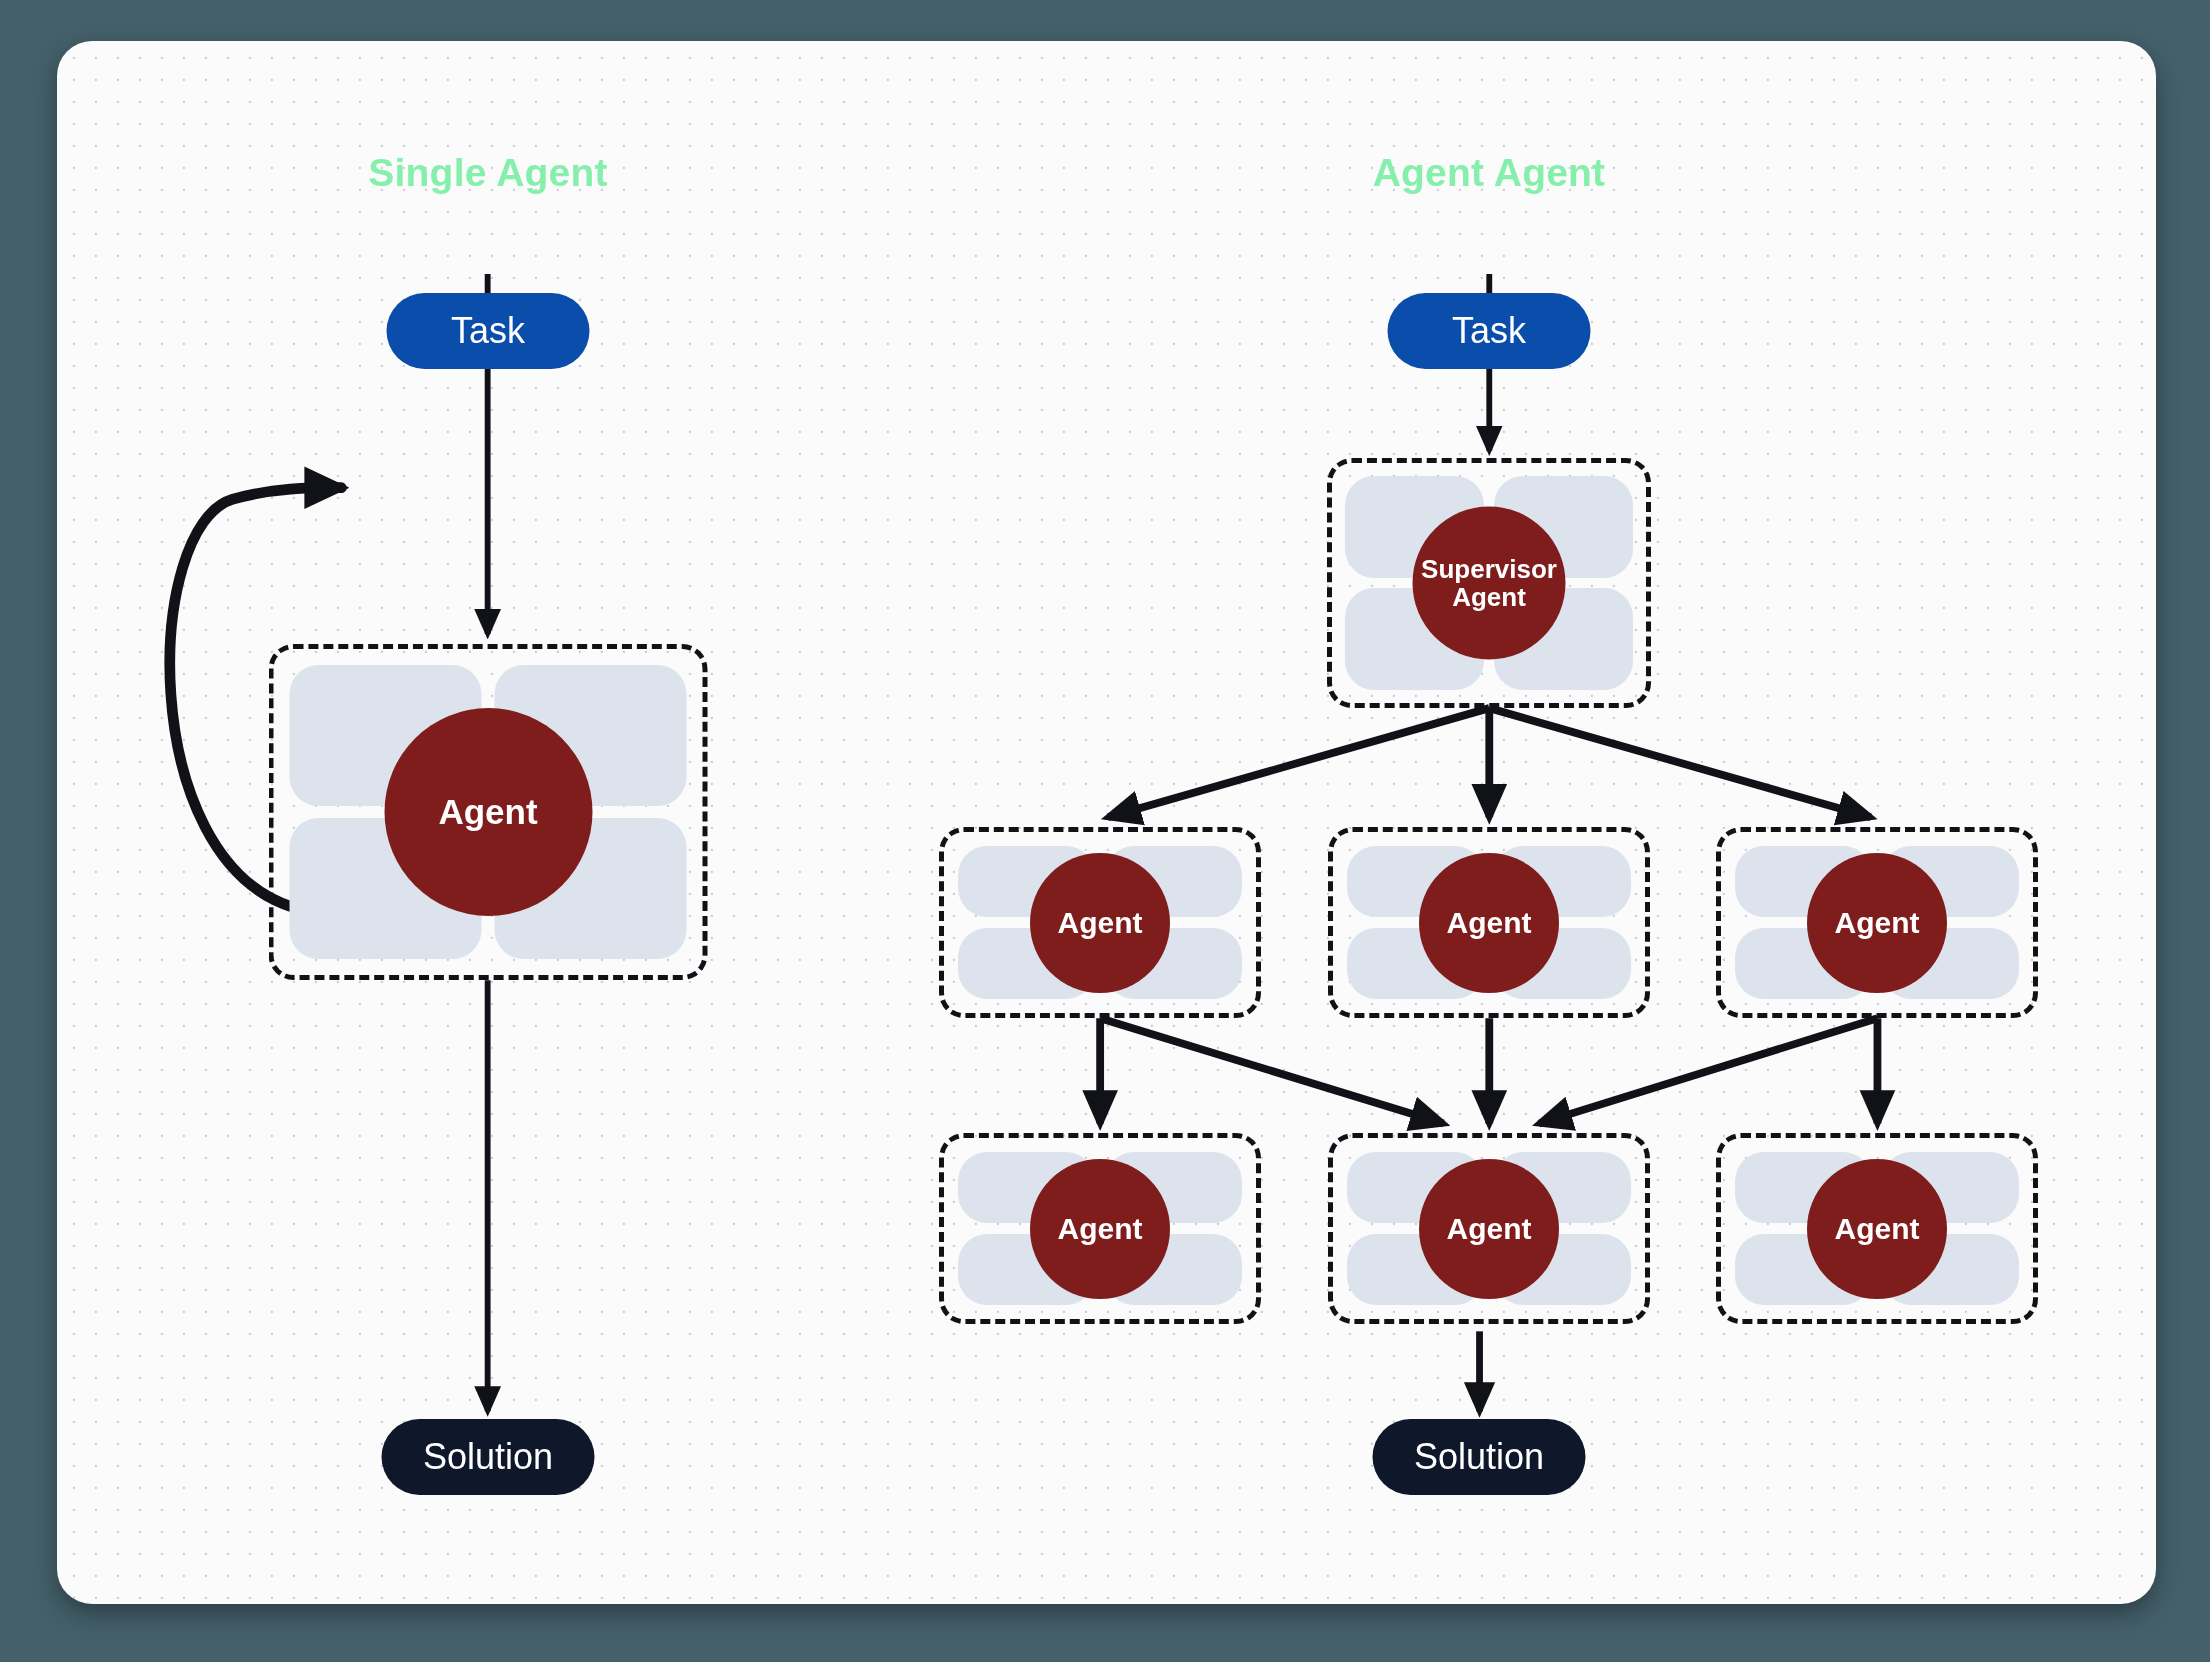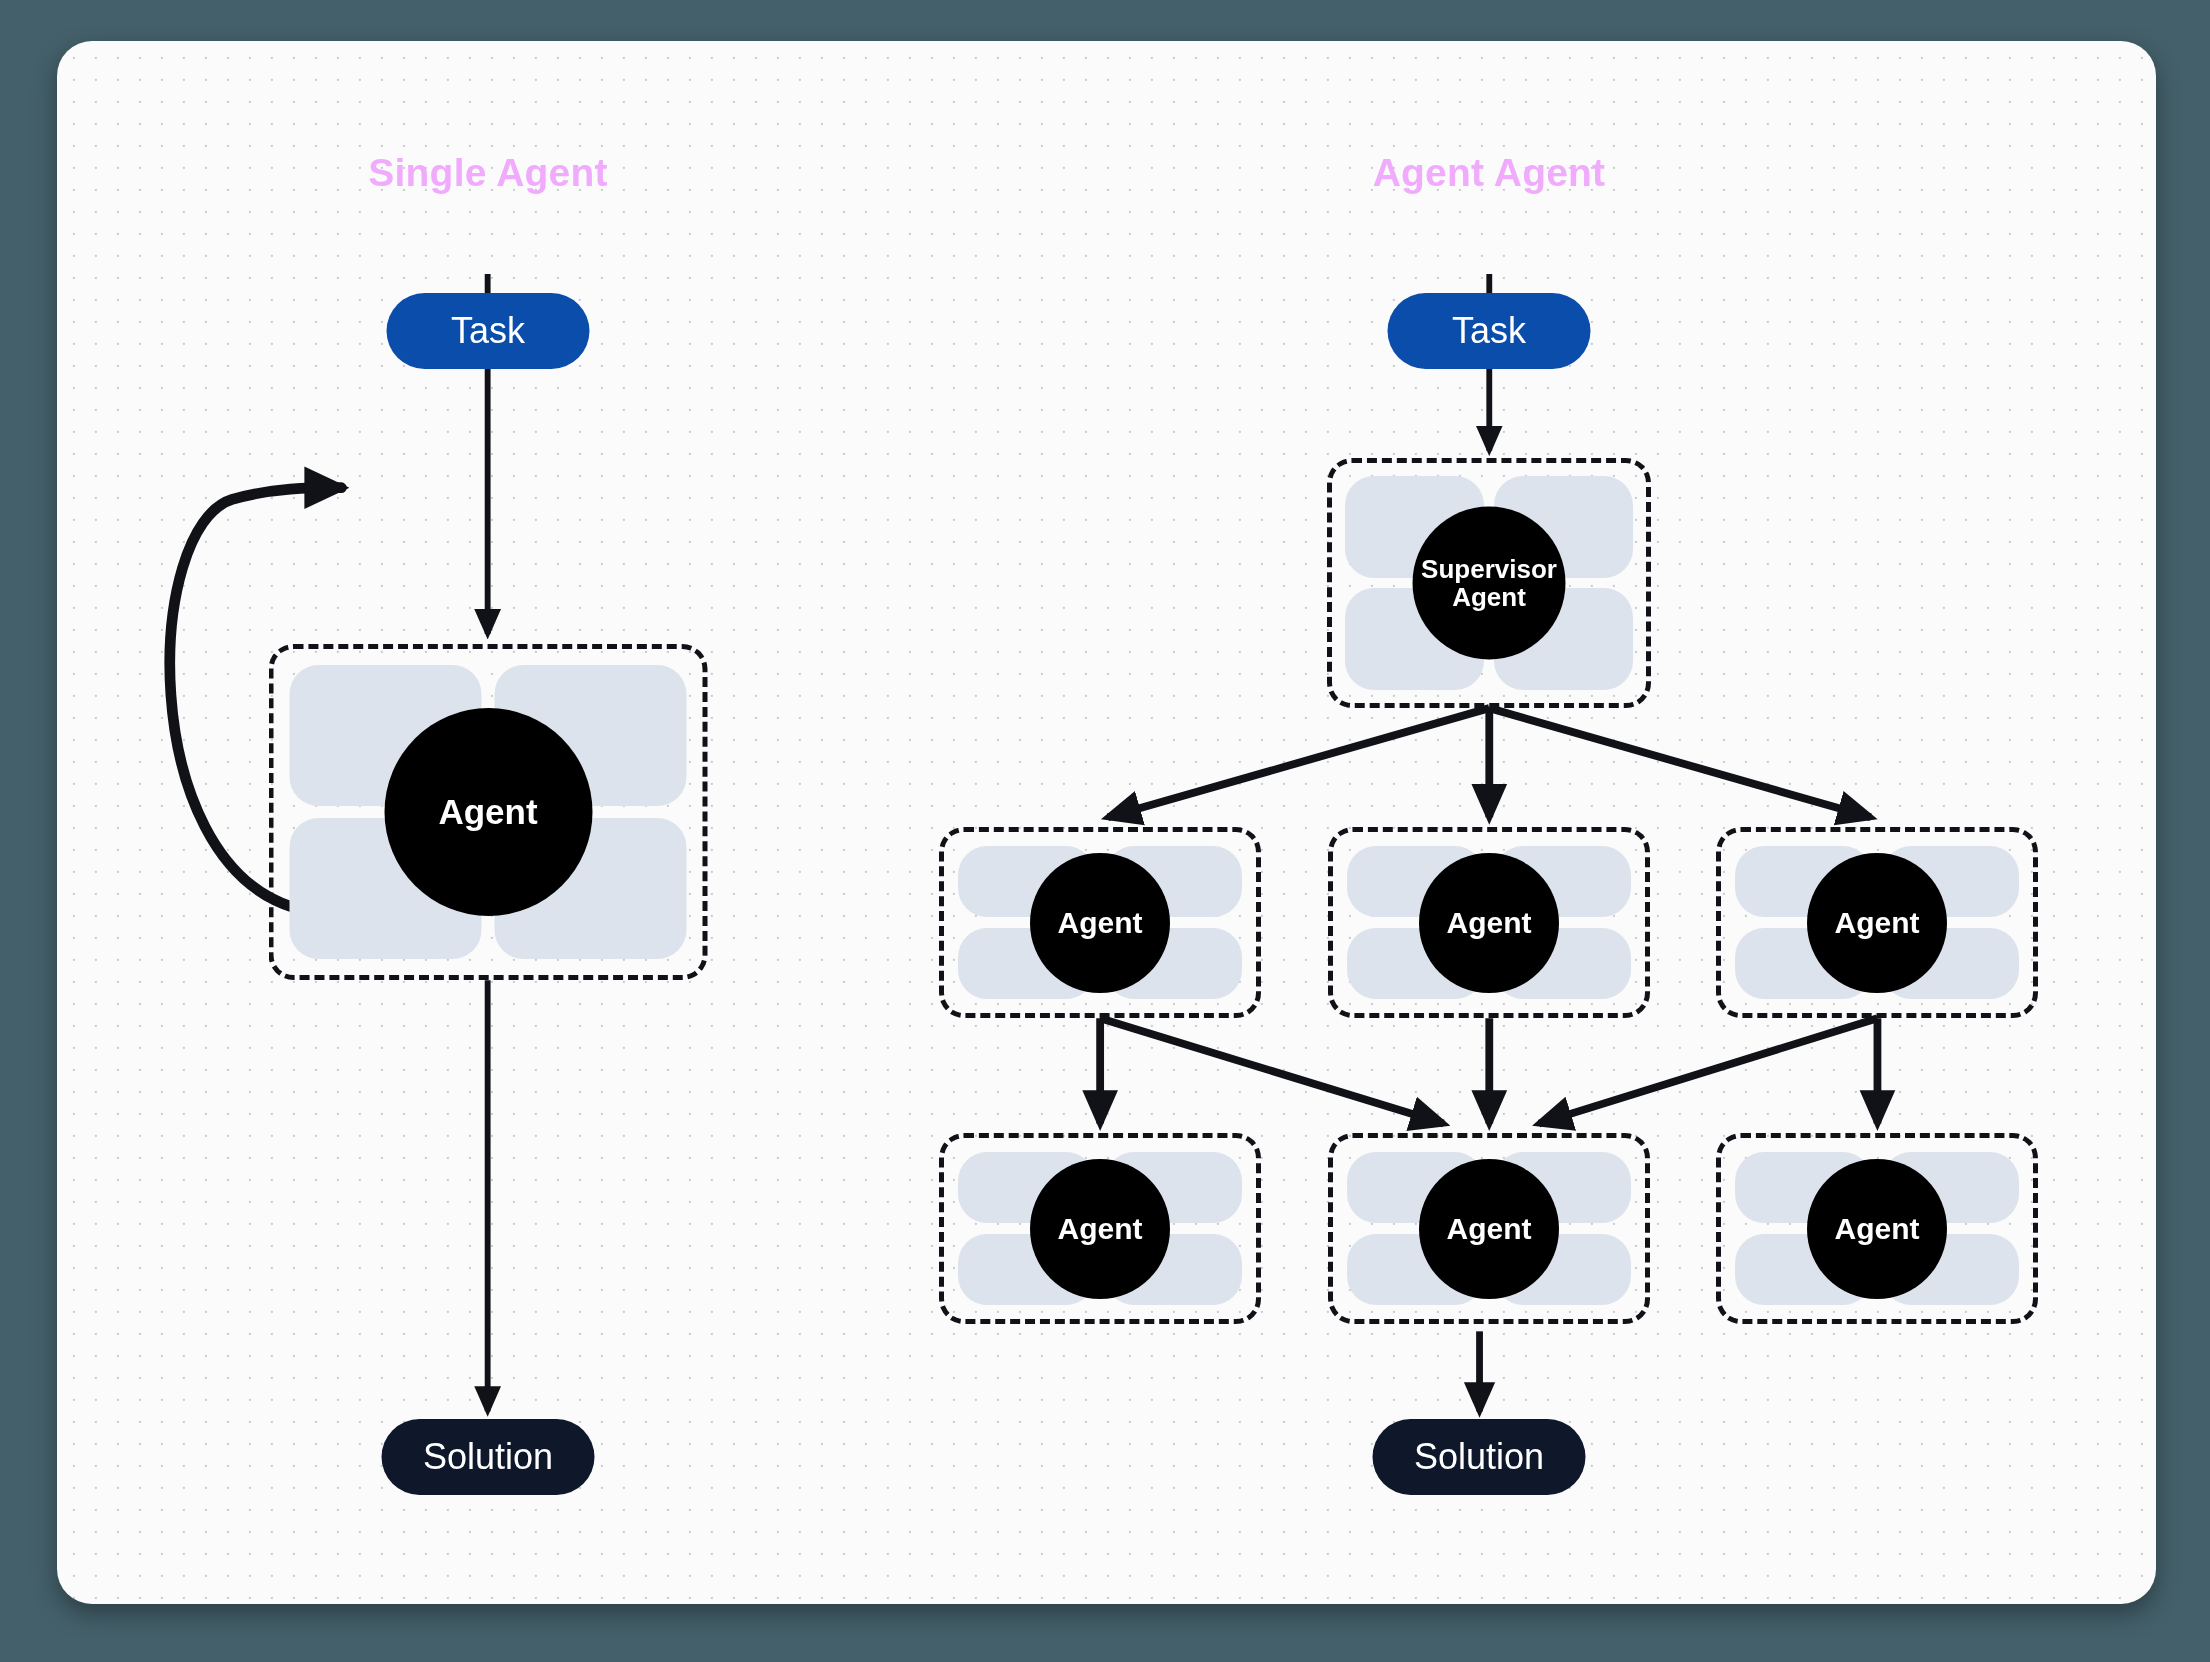--- a/index.html
+++ b/index.html
@@ -20,21 +20,21 @@
     border-radius:35px;
     box-shadow:0 9.8px 25px rgba(0,0,0,0.35);
     overflow:hidden;
   }
   #svg-layer{position:absolute;left:0;top:0;width:2211px;height:1663px;pointer-events:none;}
 
   .col-title{
     position:absolute;
     font-weight:bold;
     font-size:39px;
-    color:#f0abfc;
+    color:#86efac;
     letter-spacing:0.2px;
     white-space:nowrap;
     transform:translateX(-50%);
   }
 
   .pill{
     position:absolute;
     display:flex;align-items:center;justify-content:center;
     border-radius:974px;
     color:#ffffff;
@@ -63,21 +63,21 @@
     gap:12.7px;
     padding:15.6px;
     box-sizing:border-box;
   }
   .tile{background:#dde3ec;border-radius:29px;}
   .agent-circle{
     position:absolute;
     left:50%;top:50%;
     transform:translate(-50%,-50%);
     border-radius:50%;
-    background:#000000;
+    background:#7f1d1d;
     display:flex;align-items:center;justify-content:center;
     color:#ffffff;
     font-weight:bold;
     text-align:center;
     line-height:1.06;
   }
 </style>
 </head>
 <body>
 

